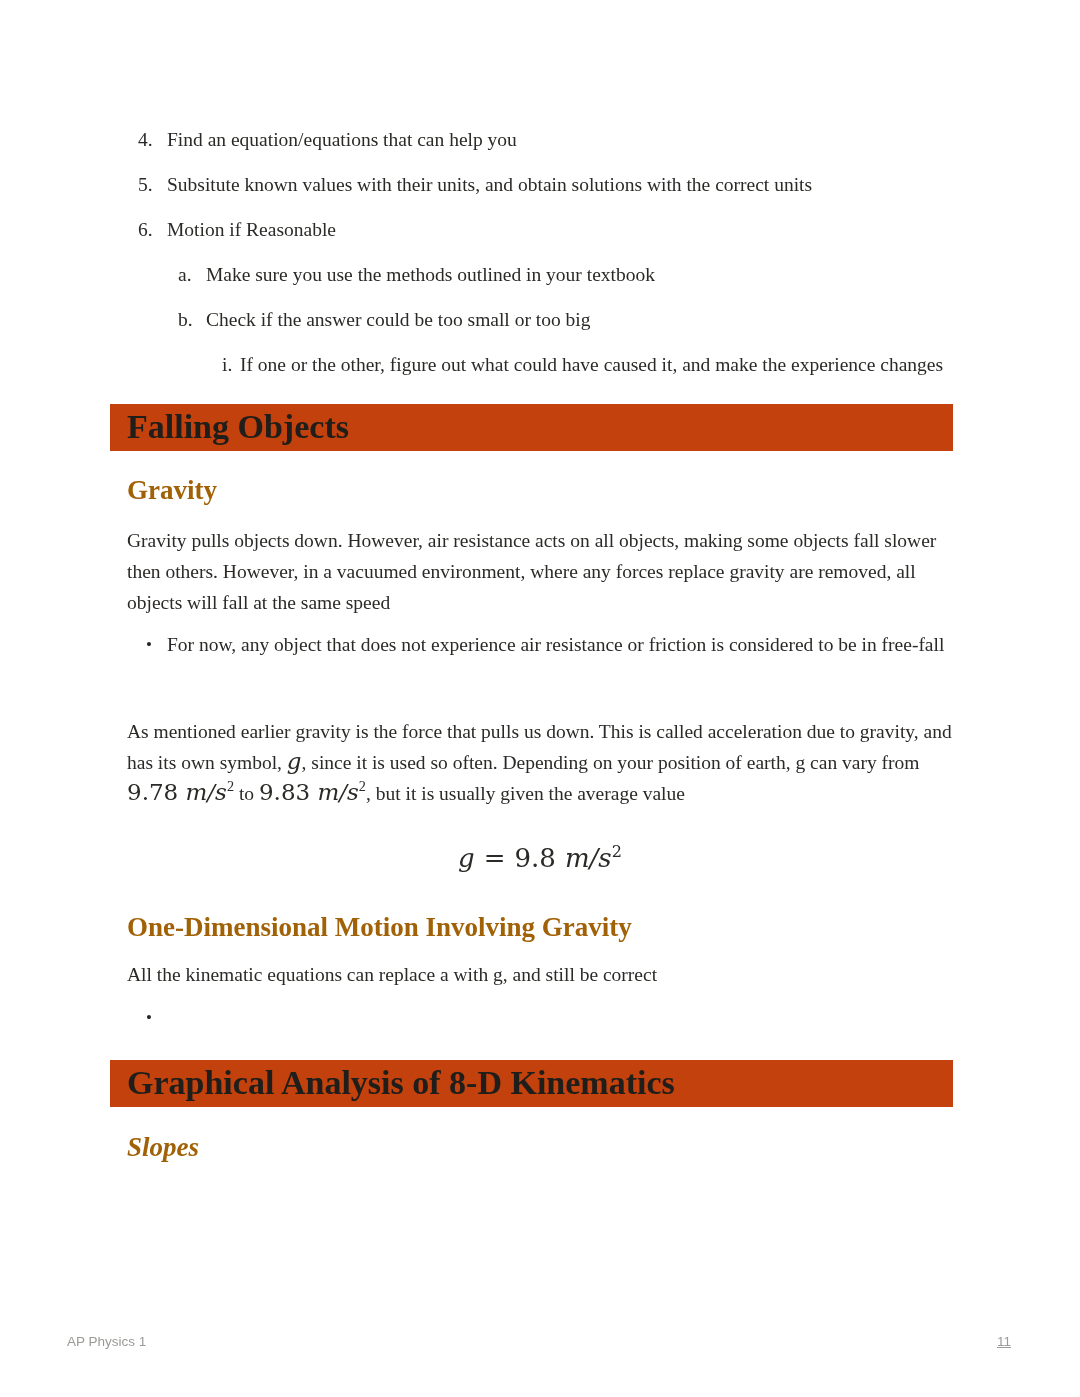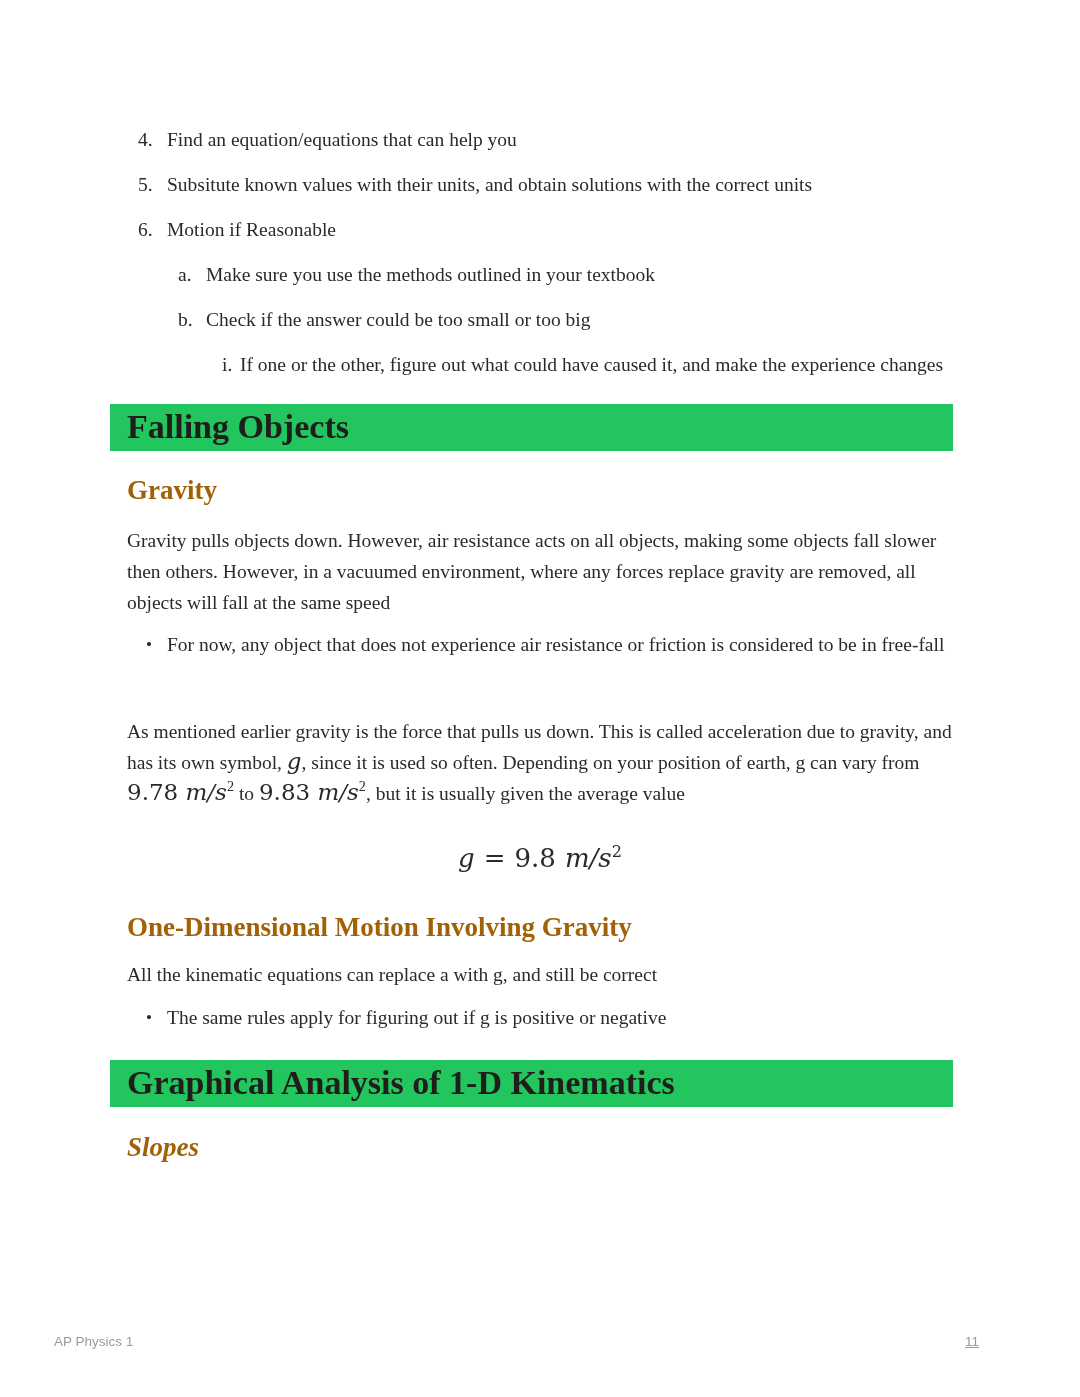--- a/index.html
+++ b/index.html
@@ -15,21 +15,21 @@
   .li { display:flex; margin-bottom:14px; }
   .li .marker { flex:0 0 auto; }
   .lv1 { padding-left:11px; }  .lv1 .marker { width:29px; }
   .lv2 { padding-left:51px; }  .lv2 .marker { width:28px; }
   .lv3 { padding-left:95px; }  .lv3 .marker { width:18px; }
   .bullet-row { display:flex; padding-left:19px; }
   .bullet-row .marker { width:21px; flex:0 0 auto; font-size:17px; }
 
   
   .h1band {
-    background:#22c55e; font-weight:bold; font-size:34px; line-height:38px;
+    background:#c2410c; font-weight:bold; font-size:34px; line-height:38px;
     padding:4px 0 5px 17px; margin:0 0 0 -17px; color:#1f1e1b;
   }
   .h2 { font-weight:bold; font-size:27px; line-height:33px; color:#a16207; }
 
   .para { margin:0; }
 
   
   .imath { font-size:23px; line-height:1; white-space:nowrap; }
   .mvar { font-style:italic; font-family:"DejaVu Serif", serif; }
   .mnum { font-style:normal; font-family:"DejaVu Serif", serif; }
@@ -52,22 +52,22 @@
   .mt-bul2 { margin-top:12px; }
   .mt-band2 { margin-top:27px; }
   .mt-slopes { margin-top:24px;font-style:italic; }
 
   
   .footer-left, .footer-right {
     position:absolute; top:1333px;
     font-family:"Liberation Sans", sans-serif;
     font-size:13.5px; line-height:17px; color:#9b9a97;
   }
-  .footer-left { left:54px; }
-  .footer-right { right:101px;text-decoration:underline; }
+  .footer-left { left:67px; }
+  .footer-right { right:69px;text-decoration:underline; }
 </style>
 </head>
 <body>
 
 <div class="content">
 
   <div class="li lv1">
     <span class="marker">4.</span>
     <span>Find an equation/equations that can help you</span>
   </div>
@@ -102,23 +102,22 @@
   </div>
 
   <p class="para mt-para2"><span>As mentioned earlier gravity is the force that pulls us down. This is called acceleration due to gravity, and has its own symbol, </span><span class="imath mvar">g</span><span>, since it is used so often. Depending on your position of earth, g can vary from </span><span class="imath"><span class="mnum">9.78 </span><span class="mvar">m/s</span><sup>2</sup></span><span> to </span><span class="imath"><span class="mnum">9.83 </span><span class="mvar">m/s</span><sup>2</sup></span><span>, but it is usually given the average value</span></p>
 
   <div class="formula mt-form"><span class="mvar">g</span><span class="sp"></span><span>=</span><span class="sp"></span><span class="mnum">9.8</span><span class="sp"></span><span class="mvar">m/s</span><sup>2</sup></div>
 
   <div class="h2 mt-h2one">One-Dimensional Motion Involving Gravity</div>
   <p class="para mt-allkin">All the kinematic equations can replace a with g, and still be correct</p>
   <div class="bullet-row mt-bul2">
     <span class="marker">•</span>
-    <span>The same rules apply for figuring out if g is positive or negative</span>
   </div>
 
-  <div class="h1band mt-band2">Graphical Analysis of 1-D Kinematics</div>
+  <div class="h1band mt-band2">Graphical Analysis of 8-D Kinematics</div>
 
   <div class="h2 mt-slopes">Slopes</div>
 
 </div>
 
 <div class="footer-left">AP Physics 1</div>
 <div class="footer-right">11</div>
 
 </body></html>

